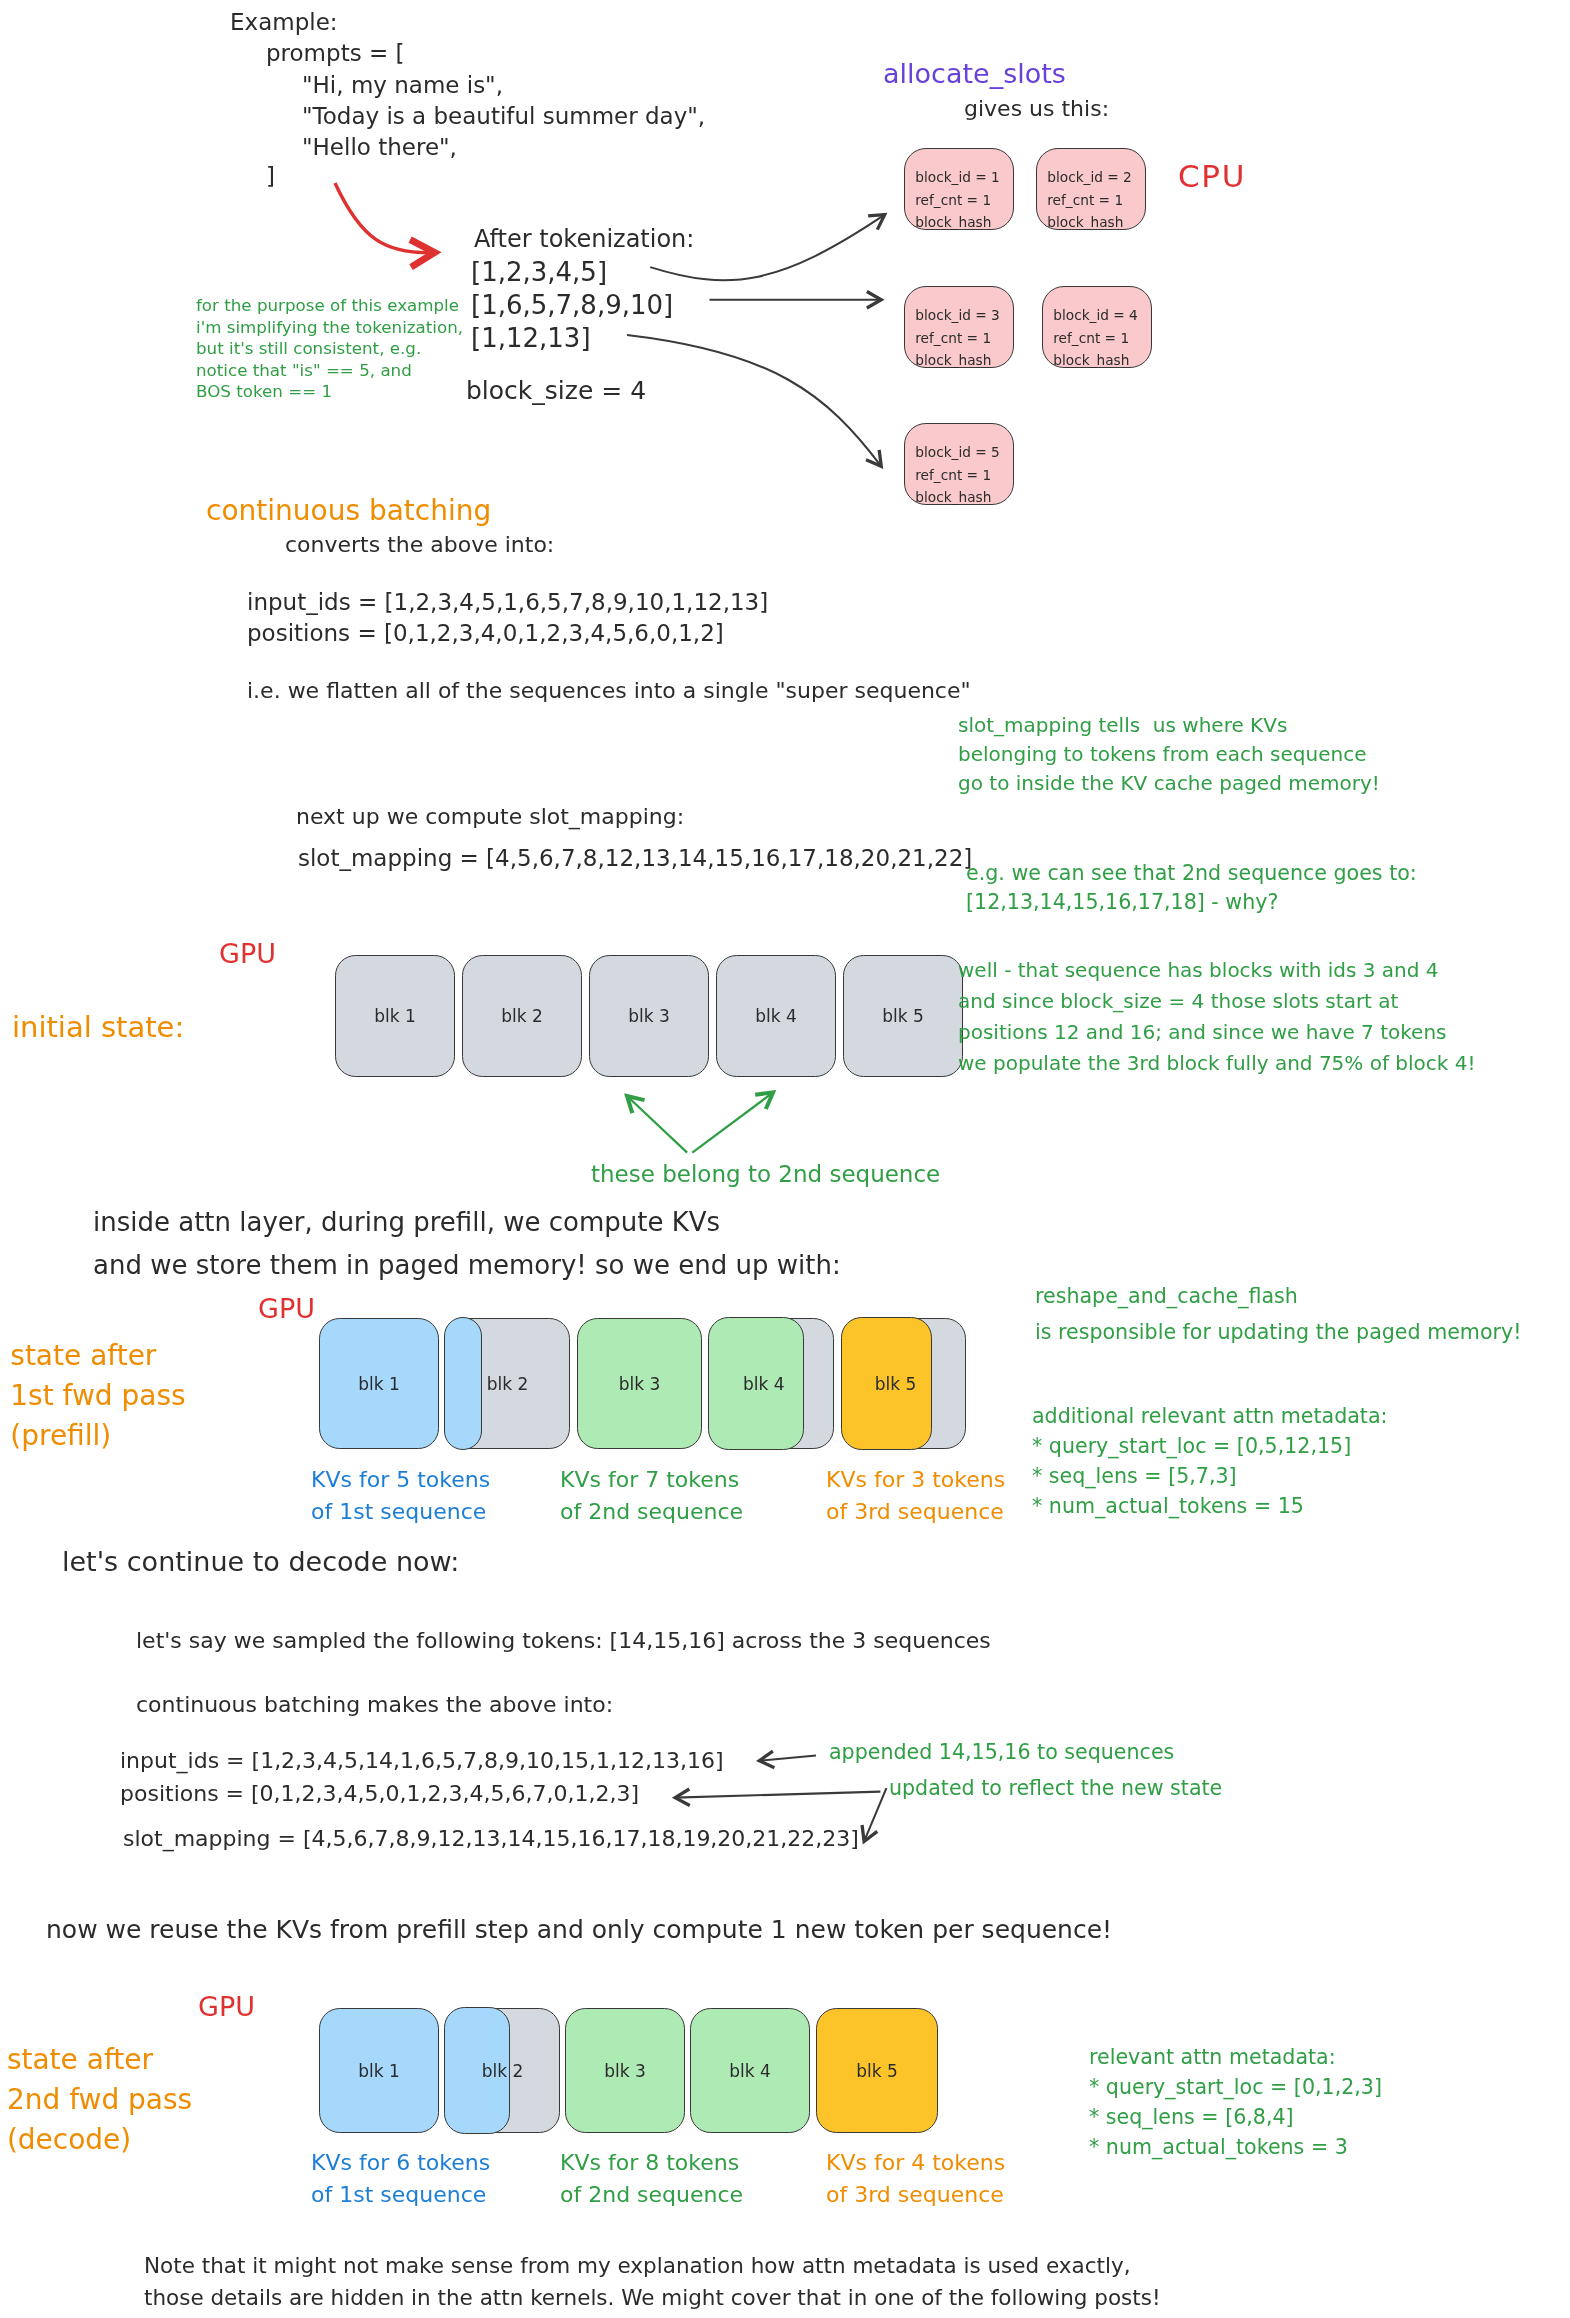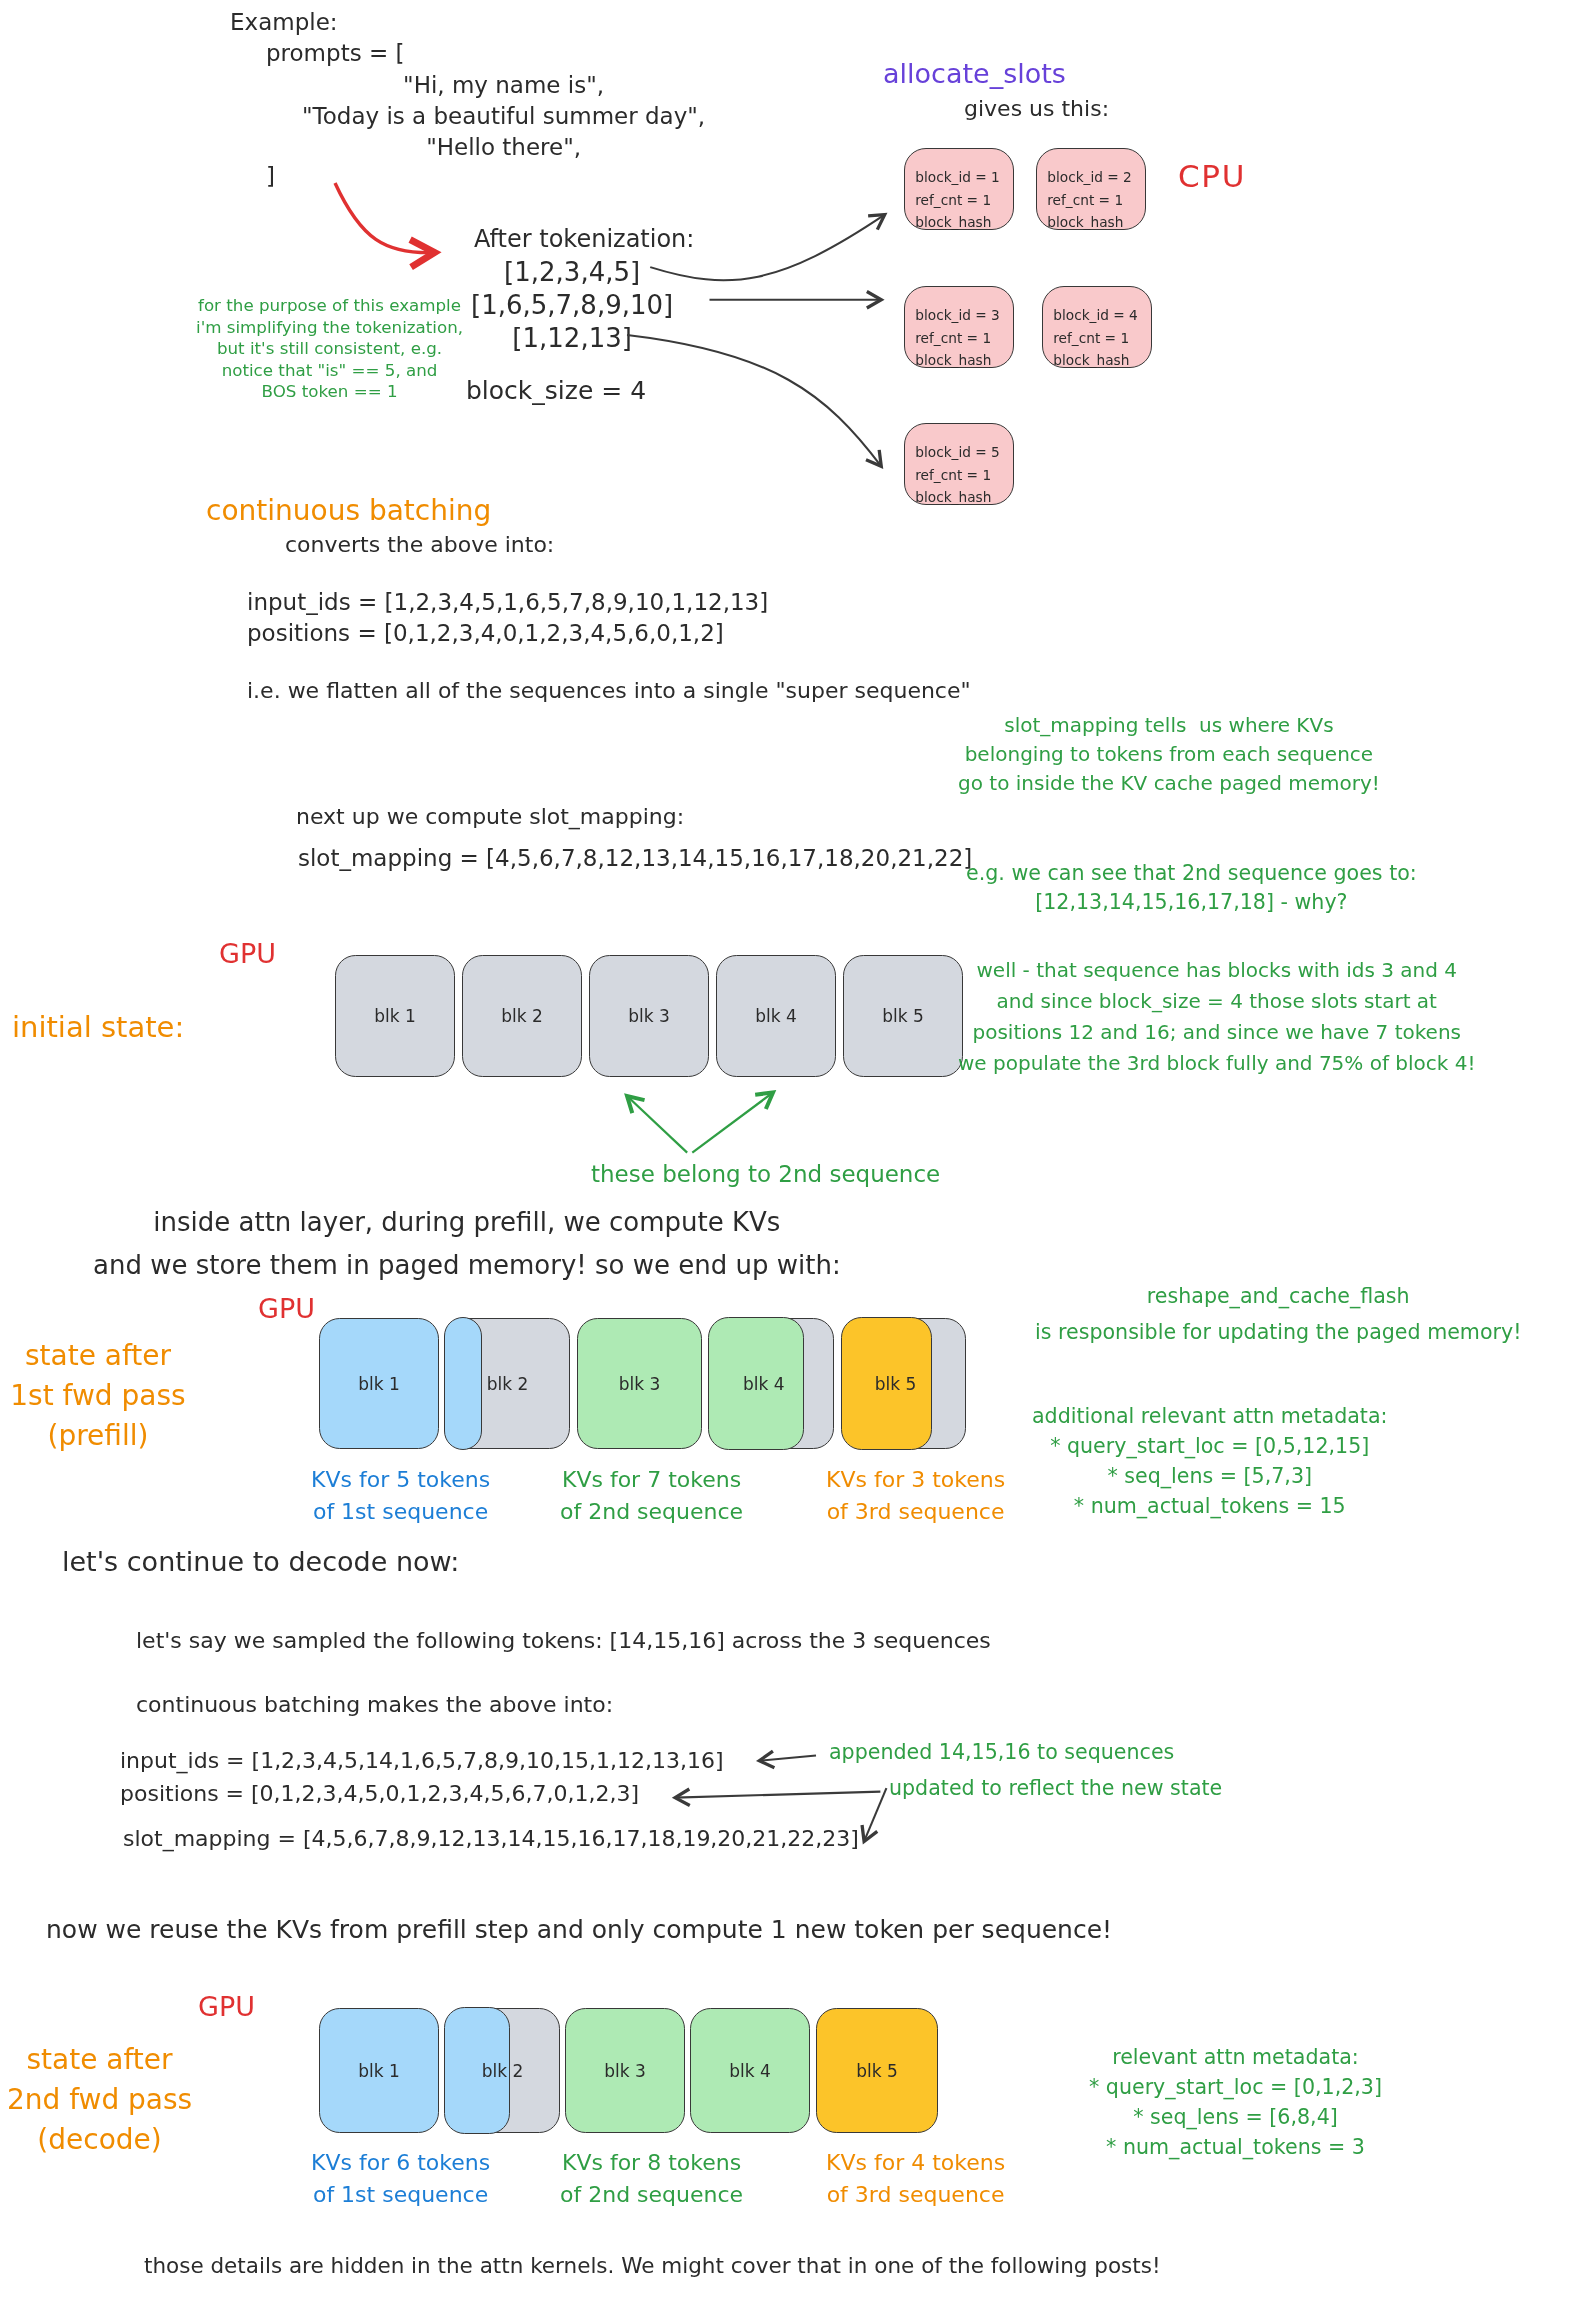--- a/index.html
+++ b/index.html
@@ -1,18 +1,18 @@
 <!DOCTYPE html>
 <html style="font-size:13.7px"><head>
 <meta charset="utf-8">
 <style>
   html,body{margin:0;padding:0;background:#ffffff;}
   .canvas{position:relative;width:1571px;height:2319px;background:#ffffff;
           font-family:"DejaVu Sans",sans-serif;color:#2b2b2b;overflow:hidden;}
-  .t{position:absolute;white-space:pre;text-align:center;}
+  .t{position:absolute;white-space:pre;}
   .lines div{white-space:pre;}
   .black{color:#2b2b2b}.green{color:#2f9e44}.orange{color:#f08c00}
   .red{color:#e03131}.purple{color:#6741d9}.blue{color:#1c7ed6}
   .pink{position:absolute;width:110px;height:82px;background:#f9c9cb;border:1.7px solid #383838;
         border-radius:22px;box-sizing:border-box;padding:17px 0 0 10.3px;font-size:13.7px;line-height:1.66;}
   .gblk{position:absolute;border:1.7px solid #383838;border-radius:20.6px;box-sizing:border-box;}
   .fill-gray{background:#d4d8df}.fill-blue{background:#a5d8fa}
   .fill-green{background:#aeeab4}.fill-yellow{background:#fcc429}
   .gblk .lab{position:absolute;left:0;right:0;top:50%;transform:translateY(-50%);
              text-align:center;font-size:17px;color:#2b2b2b;z-index:3;}
@@ -161,21 +161,21 @@
   <div class="gblk fill-yellow" style="left:816px;top:2008px;width:122px;height:125px">
       <span class="lab">blk 5</span>
     </div>
 
   <div class="t blue lines" style="left:311px;top:2147px;font-size:22px;line-height:32px"><div>KVs for 6 tokens</div><div>of 1st sequence</div></div>
   <div class="t green lines" style="left:560px;top:2147px;font-size:22px;line-height:32px"><div>KVs for 8 tokens</div><div>of 2nd sequence</div></div>
   <div class="t orange lines" style="left:826px;top:2147px;font-size:22px;line-height:32px"><div>KVs for 4 tokens</div><div>of 3rd sequence</div></div>
 
   <div class="t green lines" style="left:1089px;top:2042px;font-size:20.6px;line-height:30px"><div>relevant attn metadata:</div><div>* query_start_loc = [0,1,2,3]</div><div>* seq_lens = [6,8,4]</div><div>* num_actual_tokens = 3</div></div>
 
-  <div class="t black lines" style="left:144px;top:2250px;font-size:21.5px;line-height:32px"><div>those details are hidden in the attn kernels. We might cover that in one of the following posts!</div></div>
+  <div class="t black lines" style="left:144px;top:2250px;font-size:21.5px;line-height:32px"><div>Note that it might not make sense from my explanation how attn metadata is used exactly,</div><div>those details are hidden in the attn kernels. We might cover that in one of the following posts!</div></div>
 
   <svg class="arrows" width="1571" height="2319" viewBox="0 0 1829 2700">
     <defs>
       <marker id="ab" markerWidth="12" markerHeight="12" refX="8" refY="5" orient="auto">
         <path d="M1,1 L8,5 L1,9" fill="none" stroke="#3a3a3a" stroke-width="1.6"></path>
       </marker>
       <marker id="ar" markerWidth="12" markerHeight="12" refX="8" refY="5" orient="auto">
         <path d="M1,1 L8,5 L1,9" fill="none" stroke="#e03131" stroke-width="2"></path>
       </marker>
       <marker id="ag" markerWidth="12" markerHeight="12" refX="8" refY="5" orient="auto">

